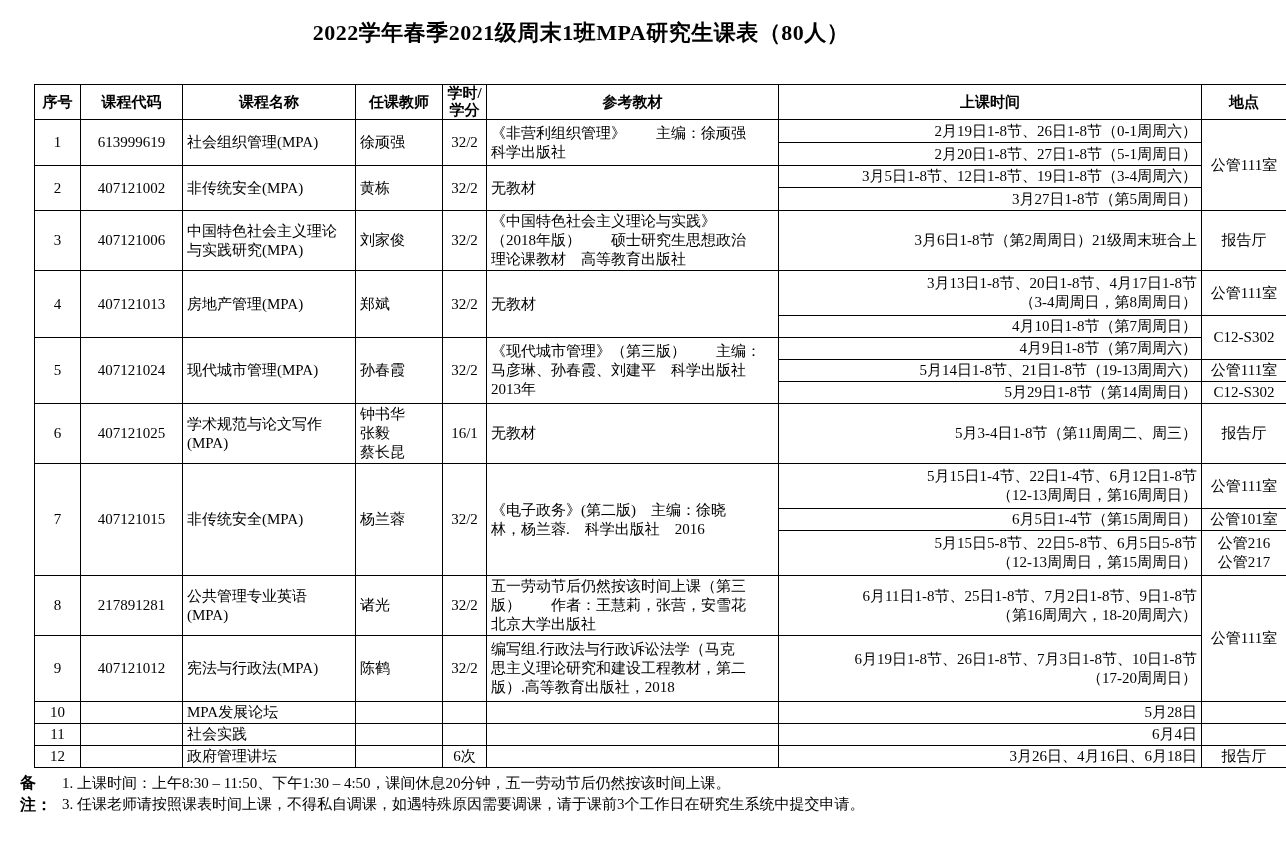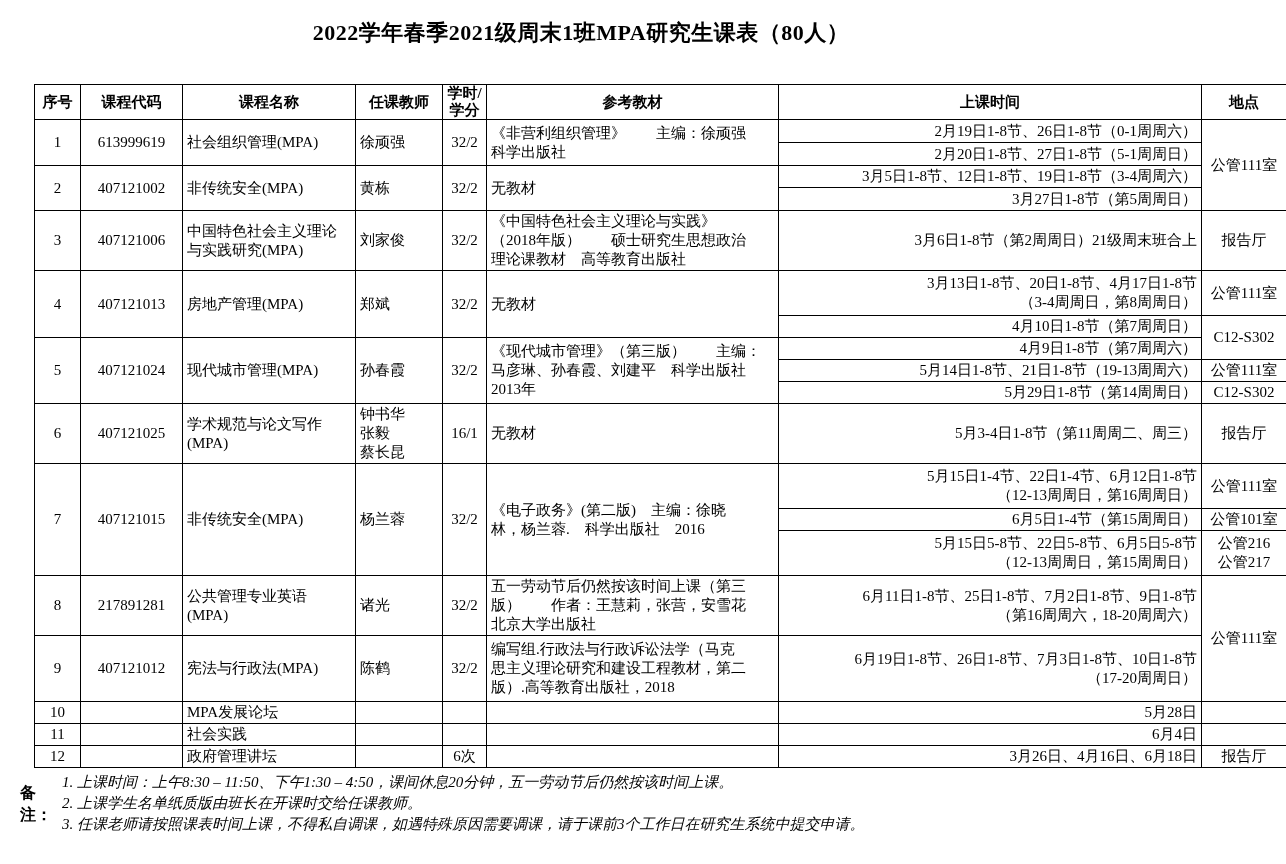--- a/index.html
+++ b/index.html
@@ -57,21 +57,21 @@
   }
   .notes-label{
     width:34px;
     font-size:16px;
     font-weight:bold;
     line-height:22px;
     white-space:pre-line;
     flex:none;
     margin-right:8px;
   }
-  .notes-items{flex:1;font-style:italic;}
+  .notes-items{flex:1;}
   .note-item{line-height:21px;}
 </style>
 </head>
 <body>
 
 <div class="page">
 
   <h1 class="doc-title">2022学年春季2021级周末1班MPA研究生课表（80人）</h1>
 
   <table class="timetable">
@@ -276,18 +276,17 @@
         <td class="c-loc">报告厅</td>
       </tr>
     </tbody>
   </table>
 
   <div class="notes">
     <div class="notes-label">备
 注：</div>
     <div class="notes-items">
       <div class="note-item">1. 上课时间：上午8:30 – 11:50、下午1:30 – 4:50，课间休息20分钟，五一劳动节后仍然按该时间上课。</div>
-      <div class="note-item">2. 上课学生名单纸质版由班长在开课时交给任课教师。</div>
       <div class="note-item">3. 任课老师请按照课表时间上课，不得私自调课，如遇特殊原因需要调课，请于课前3个工作日在研究生系统中提交申请。</div>
     </div>
   </div>
 
 </div>
 
 </body></html>

